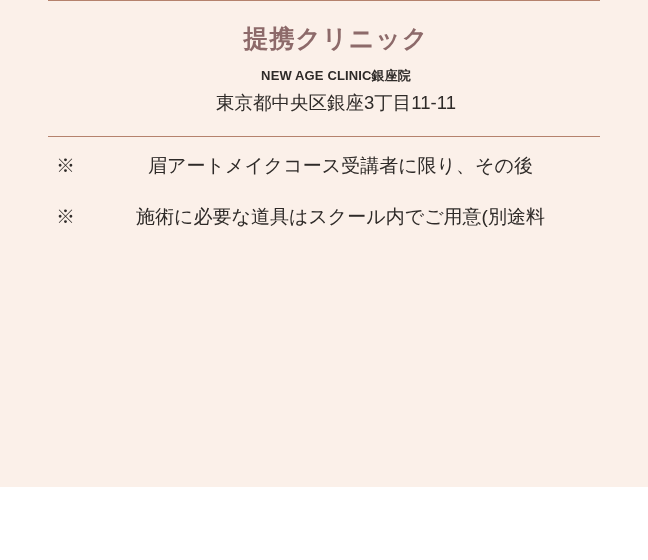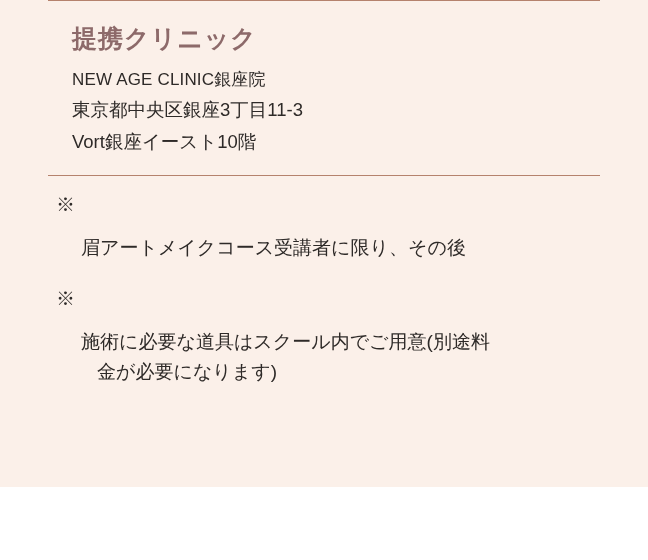--- a/index.html
+++ b/index.html
@@ -11,20 +11,21 @@
     height: 560px;
     background: #ffffff;
     font-family: "Liberation Sans", sans-serif;
     overflow: hidden;
   }
   .page {
     position: relative;
     width: 648px;
     height: 560px;
     background: #ffffff;
+    text-align: center;
   }
   .panel {
     position: absolute;
     left: 0;
     top: 0;
     width: 648px;
     height: 487px;
     background: #fbf0e9;
     box-sizing: border-box;
   }
@@ -56,22 +57,22 @@
   }
   .clinic-body {
     padding-left: 24px;
     padding-top: 12px;
     color: #2e2a28;
     font-size: 18.5px;
     line-height: 1.72;
     font-weight: 500;
   }
   .clinic-body .strong {
-    font-weight: 400;
-    font-size: 17px;
+    font-weight: 700;
+    font-size: 13px;
     letter-spacing: 0.01em;
   }
   .rule.mid {
     margin-top: 17px;
   }
   .sec-other .section-head {
     padding-top: 18px;
     padding-left: 24px;
   }
   .notes {
@@ -85,63 +86,60 @@
     line-height: 1.62;
     margin-bottom: 20px;
     font-weight: 500;
   }
   .note .mark {
     flex: 0 0 auto;
     padding-right: 6px;
   }
   .note .txt {
     flex: 1 1 auto;
-    margin-top: 43px;
   }
   .note .txt .l2 {
     display: block;
     padding-left: 16px;
   }
 </style>
 </head>
 <body>
 
 <div class="page">
   <div class="panel">
     <div class="inner">
 
       <div class="rule top"></div>
 
       <div class="sec-clinic">
         <div class="section-head">提携クリニック</div>
 
         <div class="clinic-body">
           <div class="strong">NEW AGE CLINIC銀座院</div>
-          <div>東京都中央区銀座3丁目11-3</div>
-          <div>Vort銀座イースト10階</div>
+          <div>東京都中央区銀座3丁目11-11</div>
         </div>
       </div>
 
       <div class="rule mid"></div>
 
       <div class="sec-other">
 
         <div class="notes">
           <div class="note">
             <span class="mark">※</span>
             <span class="txt">
               <span>眉アートメイクコース受講者に限り、その後</span>
             </span>
           </div>
 
           <div class="note">
             <span class="mark">※</span>
             <span class="txt">
               <span>施術に必要な道具はスクール内でご用意(別途料</span>
-              <span class="l2">金が必要になります)</span>
             </span>
           </div>
         </div>
       </div>
 
     </div>
   </div>
 </div>
 
 </body></html>

